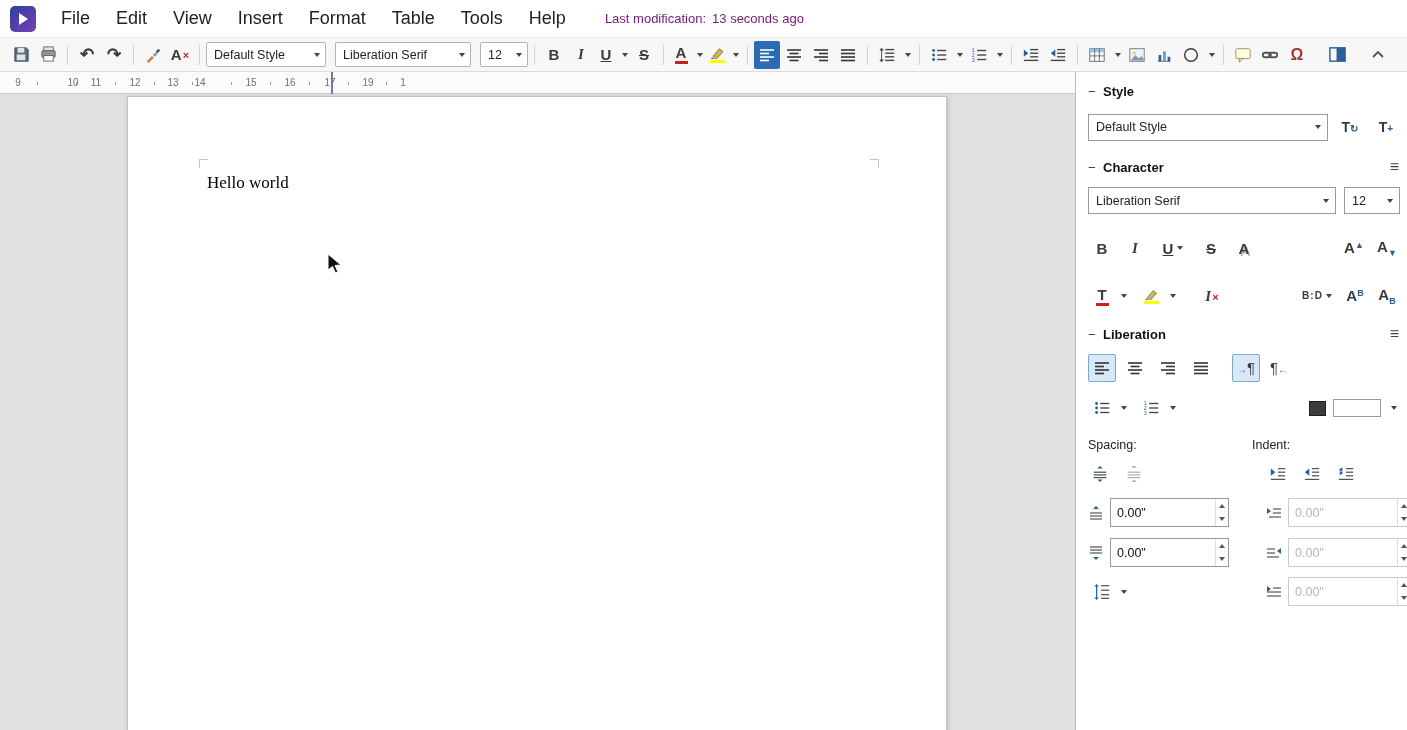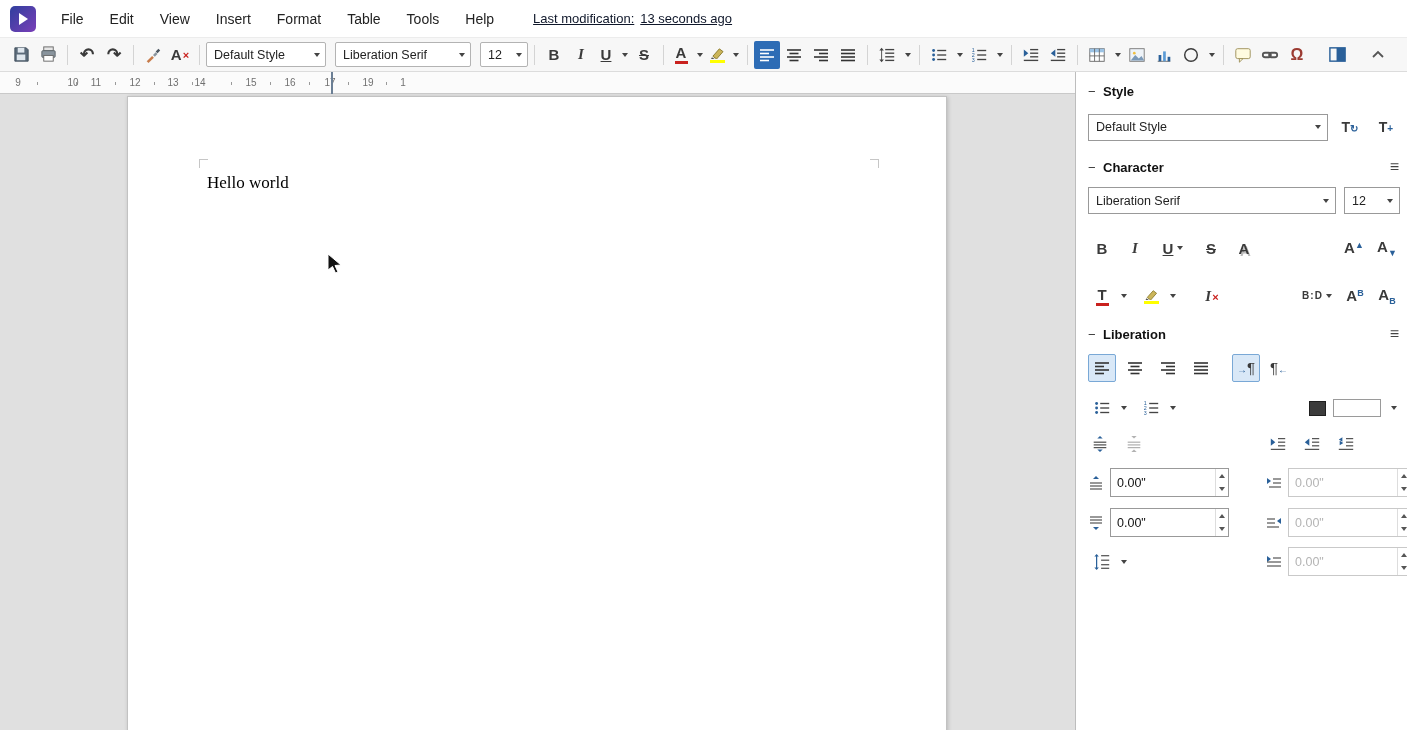--- a/index.html
+++ b/index.html
@@ -3,23 +3,23 @@
 <meta charset="utf-8">
 <style>
 *{margin:0;padding:0;box-sizing:border-box}
 html,body{width:1407px;height:730px;overflow:hidden;background:#fff;color:#222;
   font-family:"Liberation Sans",sans-serif}
 
 
 .menubar{height:38px;display:flex;align-items:center;padding-left:6px;background:#fff;border-bottom:1px solid #ececec}
 .logo{width:26px;height:26px;border-radius:5px;margin:0 12px 0 4px;display:flex;align-items:center;justify-content:center;
   background:linear-gradient(135deg,#2f3f9e,#7a3fb8)}
-.menu-item{font-size:14px;padding:5px 13px;border-radius:2px;cursor:default;white-space:nowrap}
+.menu-item{font-size:18px;padding:5px 13px;border-radius:2px;cursor:default;white-space:nowrap}
 .lastmod{margin-left:26px;font-size:13px;display:flex;gap:6px;white-space:nowrap}
-.lastmod span{text-decoration:underline;color:#0f172a}
+.lastmod span{color:#701a75}
 
 
 .toolbar{height:34px;background:#f7f7f7;border-bottom:1px solid #dcdcdc;display:flex;align-items:center;padding:0 8px;gap:1px}
 .tb-btn{min-width:26px;height:28px;display:flex;align-items:center;justify-content:center;border-radius:2px;position:relative;flex-shrink:0}
 .tb-btn.selected{background:#2d6cb5}
 .tb-btn.selected svg line{stroke:#fff}
 .sep{width:1px;height:20px;background:#d4d4d4;margin:0 5px;flex-shrink:0}
 .spacerflex{flex:1}
 .dd-s{width:0;height:0;border-left:3.5px solid transparent;border-right:3.5px solid transparent;border-top:4.5px solid #444;margin-left:1px}
 .combo{height:25px;background:#fff;border:1px solid #b3b3b3;border-radius:2px;display:flex;align-items:center;font-size:12.5px;padding-left:7px;flex-shrink:0}
@@ -605,20 +605,24 @@
         </div>
         <span class="dd-s"></span>
         <span class="spacerflex"></span>
         <div class="mini">
             <span class="bgcolicon"></span>
           </div>
         <span class="swatch"></span>
         <span class="dd-s" style="margin-left:6px;margin-right:4px"></span>
       </div>
 
+      <div class="grid2" style="margin-top:16px">
+        <span class="collabel">Spacing:</span>
+        <span class="collabel">Indent:</span>
+      </div>
 
       <div class="grid2" style="margin-top:10px">
         <div class="sb-row" style="gap:10px">
           <div class="mini">
             <svg width="18" height="18" viewBox="0 0 20 20">
                 <path d="M10 1l3 3H7z" fill="#2a6099"></path>
                 <path d="M10 19l3-3H7z" fill="#2a6099"></path>
                 <g stroke="#555" stroke-width="1.4">
                   <line x1="3" y1="8" x2="17" y2="8"></line>
                   <line x1="3" y1="11" x2="17" y2="11"></line>

